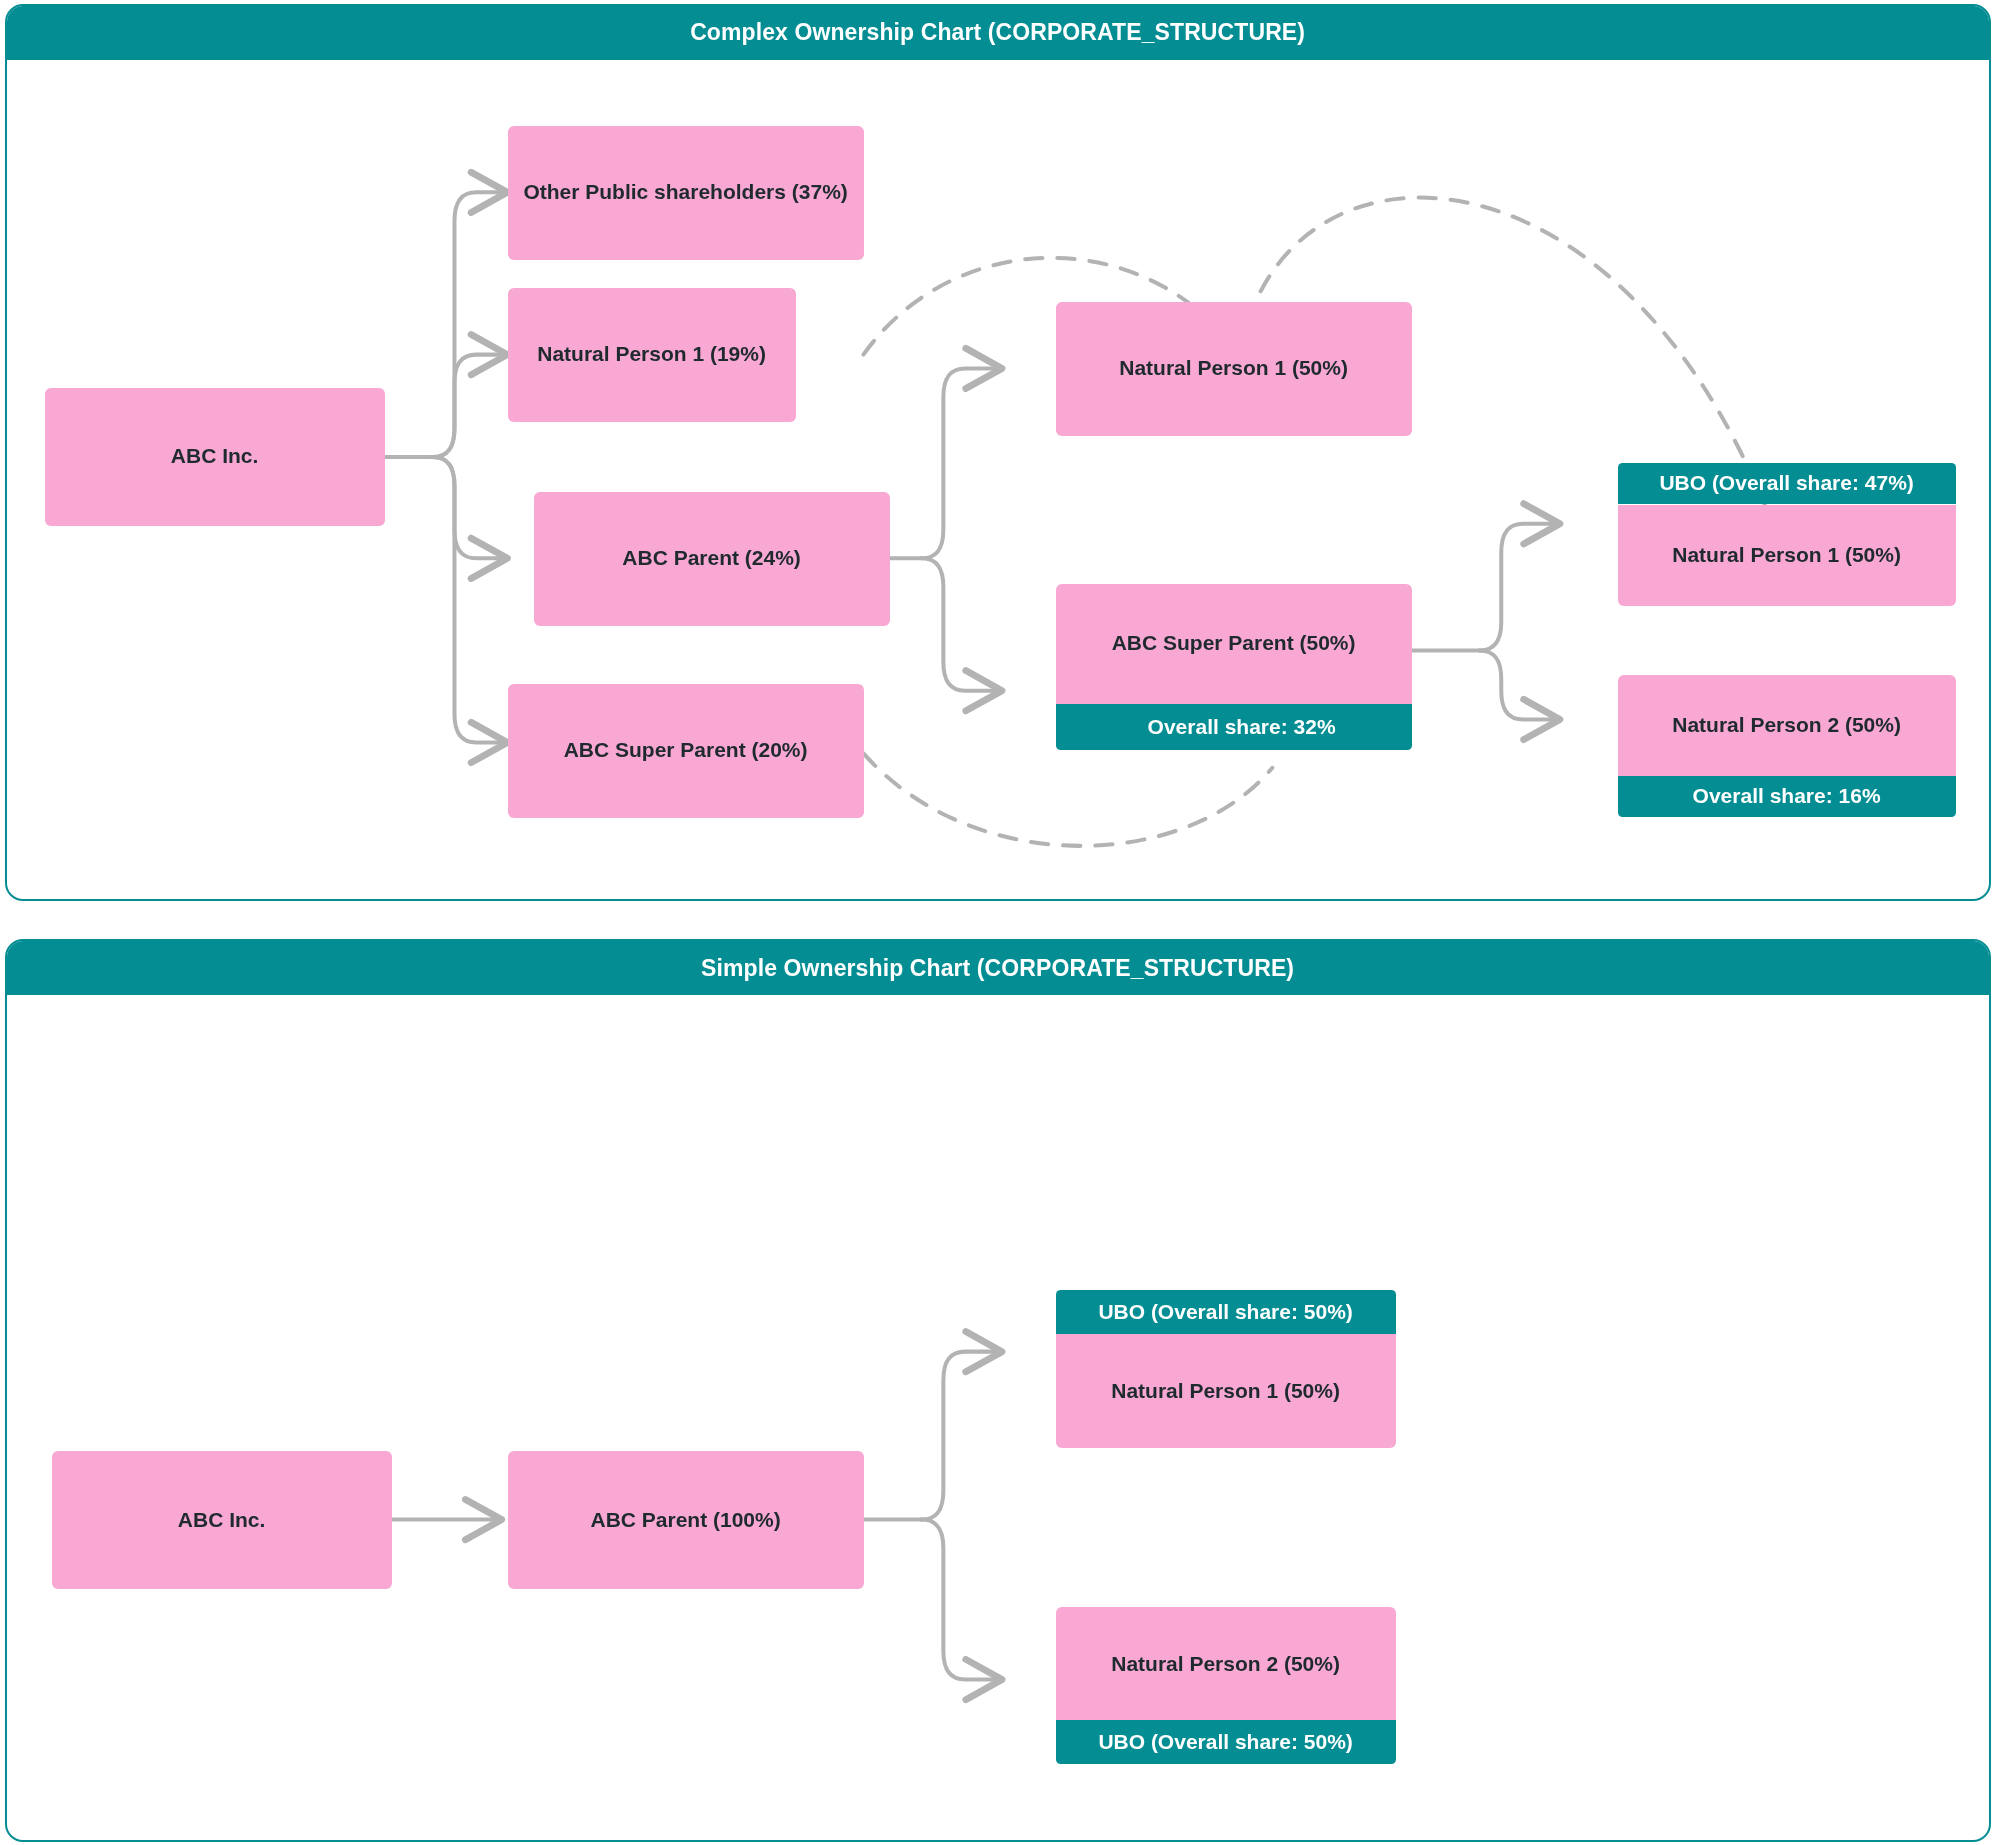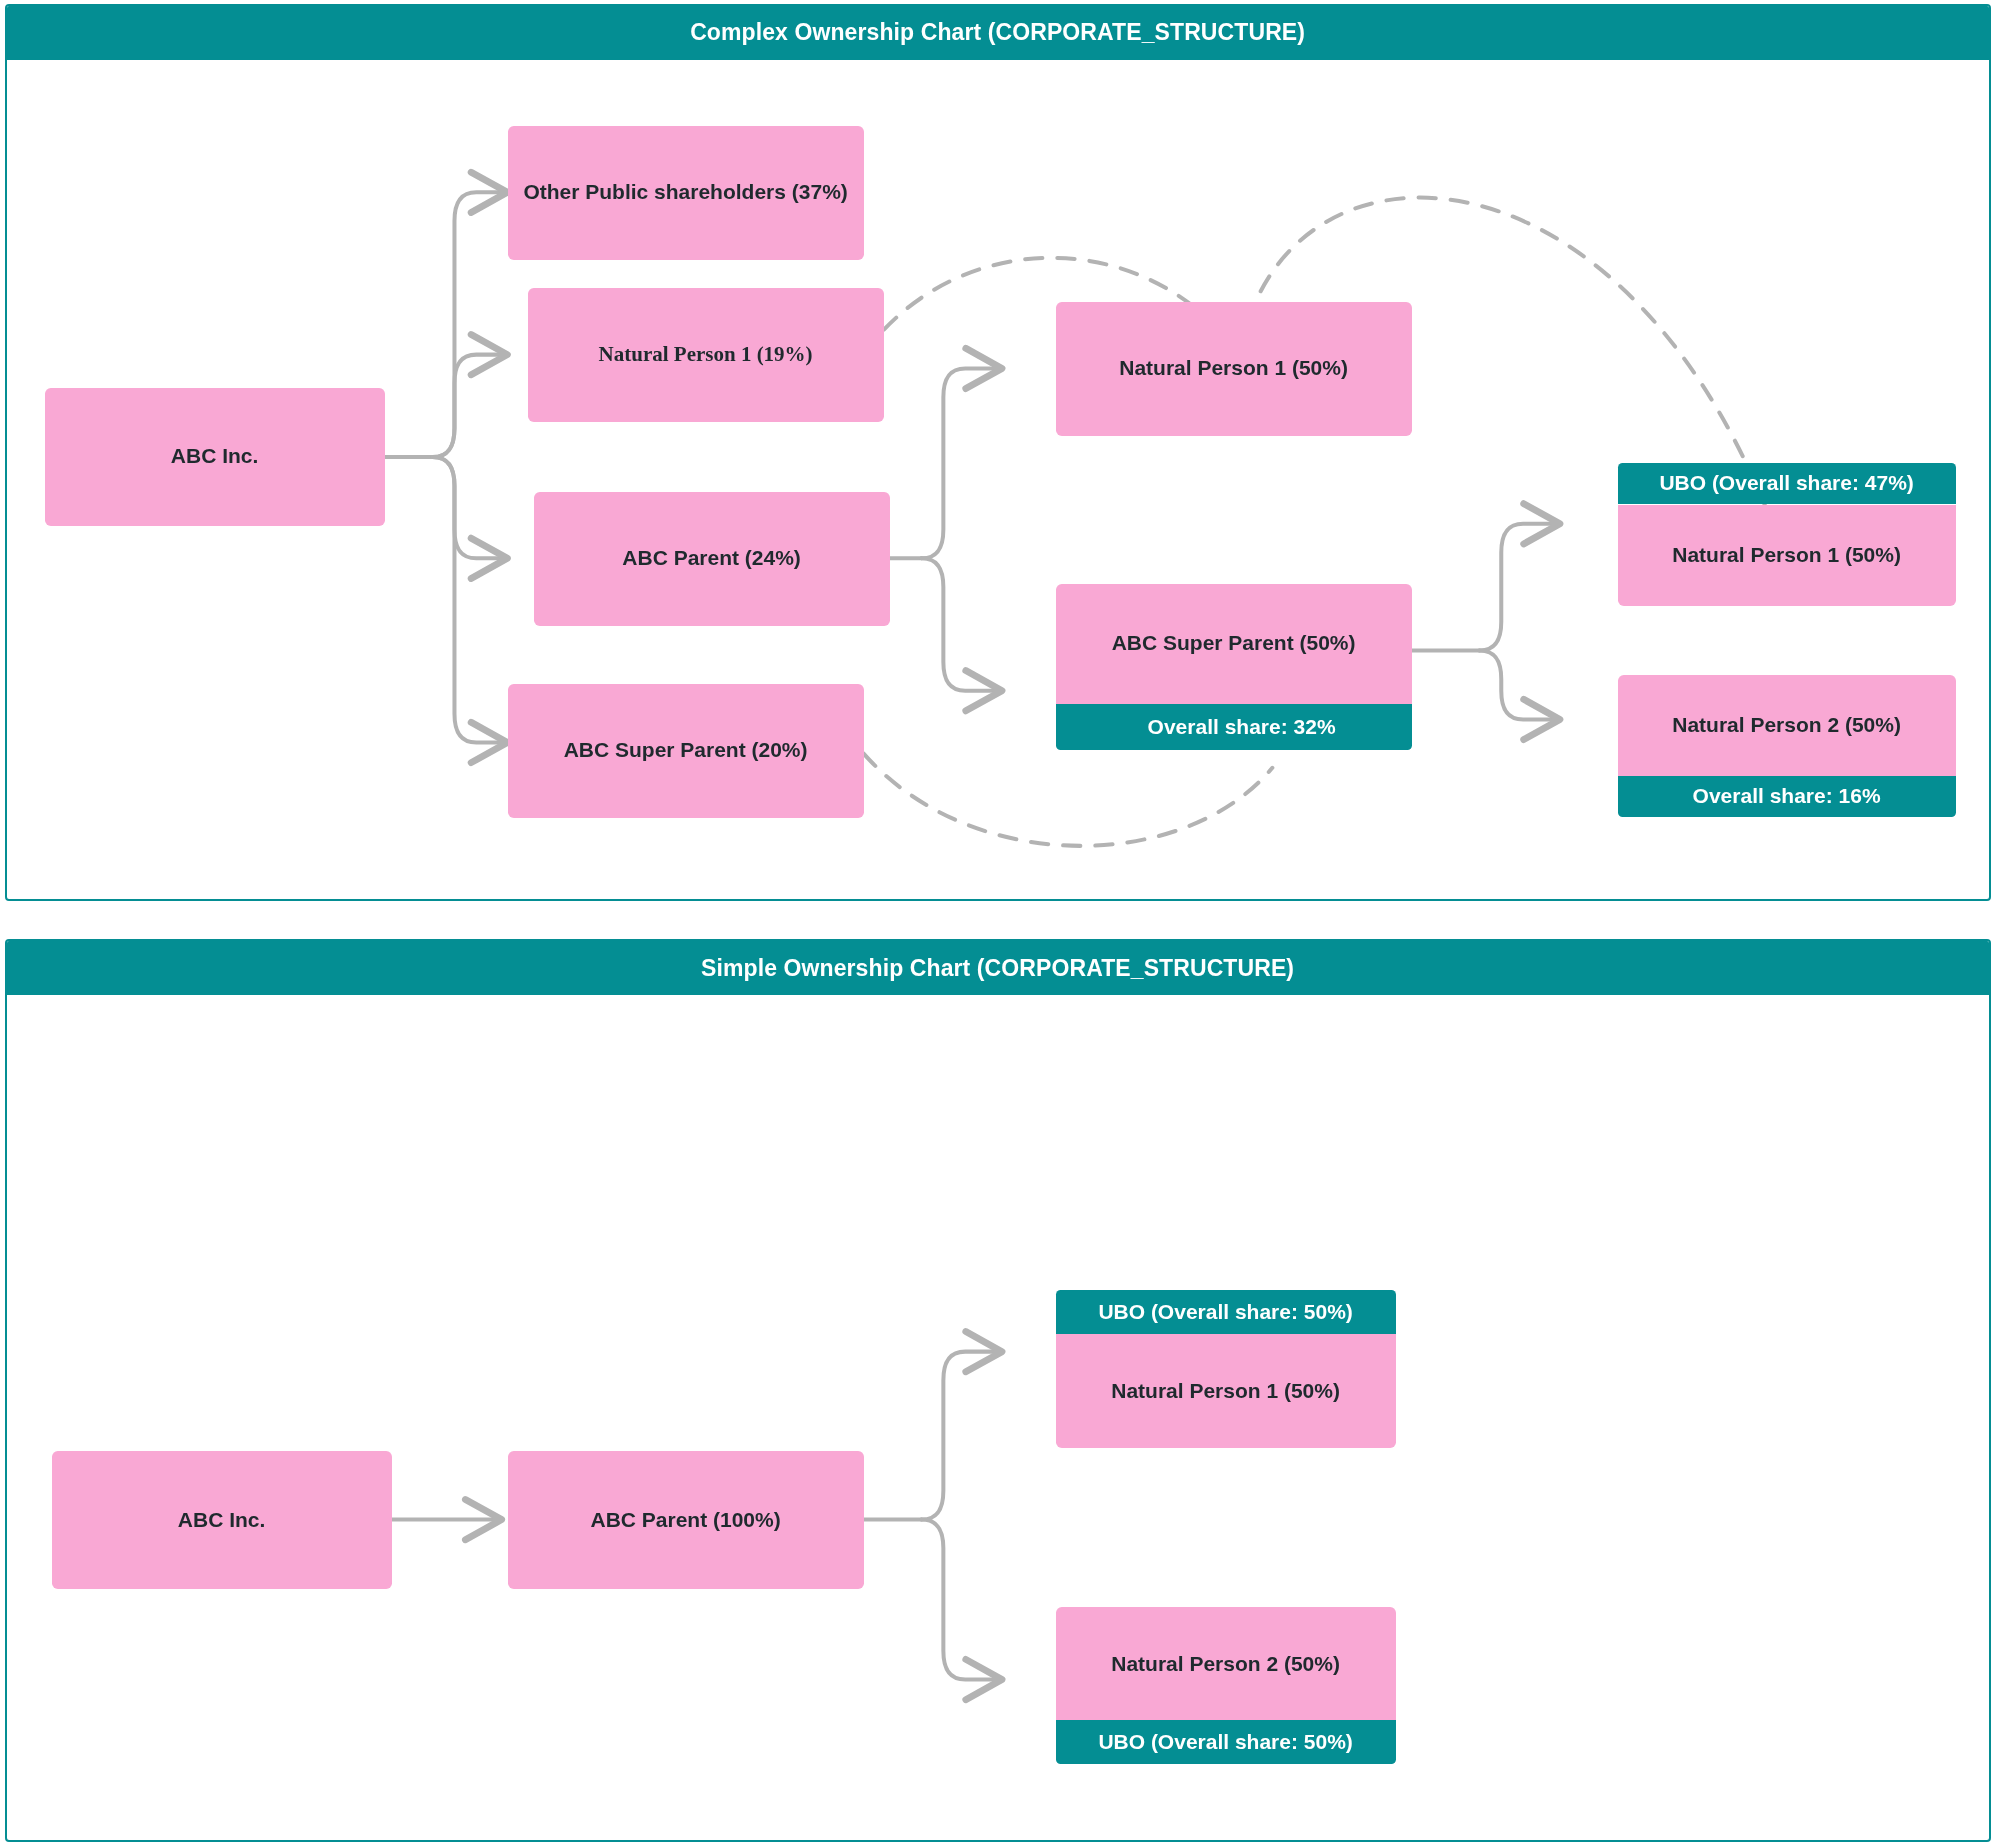--- a/index.html
+++ b/index.html
@@ -13,21 +13,21 @@
     font-family: "Liberation Sans", sans-serif;
     position: relative;
     overflow: hidden;
   }
 
   .panel {
     position: absolute;
     left: 4.6px;
     box-sizing: border-box;
     border: 2.9px solid #048E93;
-    border-radius: 4px;
+    border-radius: 18px;
     background: #ffffff;
     overflow: hidden;
   }
   #panel-complex { top: 3.5px;   width: 1986px; height: 897px; }
   #panel-simple  { top: 939px; width: 1986px; height: 903px; }
 
   .panel-header {
     position: absolute;
     left: 0; top: 0; right: 0;
     height: 54px;
@@ -131,21 +131,21 @@
         <path d="M2145,508 C2210,120 2790,100 3065,795"></path>
 
         <path d="M1489,1205 C1680,1420 2050,1410 2200,1230"></path>
       </g>
     </svg>
 
     <div class="node" style="left:38px; top:328px; width:340px; height:138px;">ABC Inc.</div>
 
     <div class="node" style="left:501px; top:66px; width:356px; height:134px;">Other Public shareholders (37%)</div>
 
-    <div class="node" style="left:521px; top:228px; width:356px; height:134px;font-family:Liberation Serif, serif;">Natural Person 1 (19%)</div>
+    <div class="node" style="left:501px; top:228px; width:288px; height:134px;">Natural Person 1 (19%)</div>
 
     <div class="node" style="left:501px; top:432px; width:356px; height:134px;margin-left:26px;">ABC Parent (24%)</div>
 
     <div class="node" style="left:501px; top:624px; width:356px; height:134px;">ABC Super Parent (20%)</div>
 
     <div class="node" style="left:1049px; top:242px; width:356px; height:134px;">Natural Person 1 (50%)</div>
 
     <div class="node has-badge-bottom" style="left:1049px; top:524px; width:356px; height:120px;">ABC Super Parent (50%)</div>
 
     <div class="badge bottom" style="left:1049px; top:644px; width:356px; height:46px;padding-left:16px;">Overall share: 32%</div>

